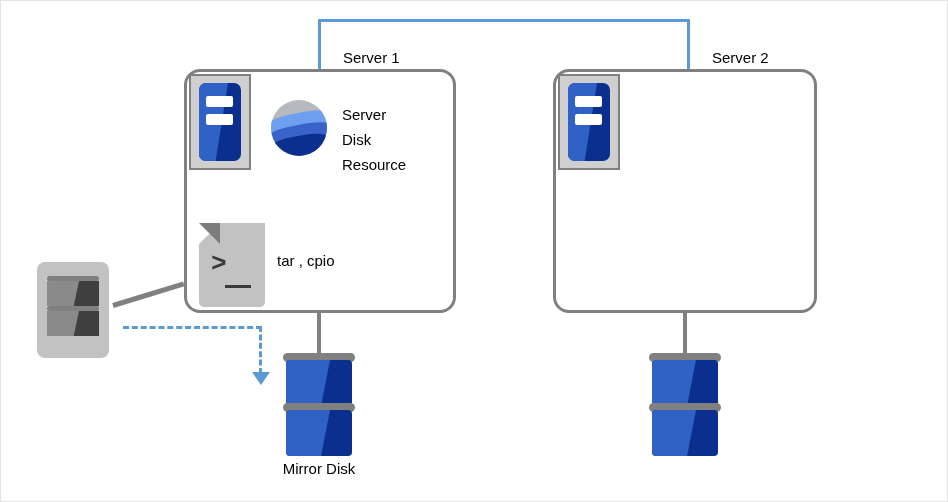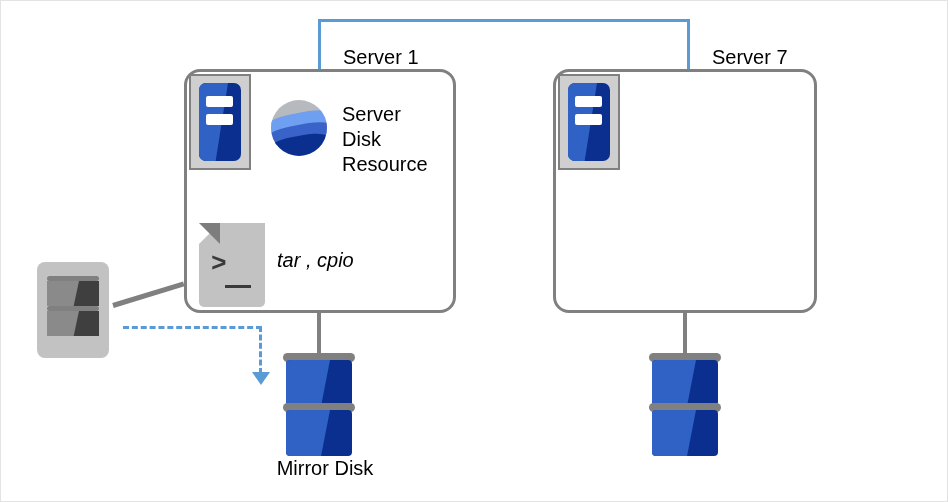--- a/index.html
+++ b/index.html
@@ -14,21 +14,21 @@
     background: #ffffff;
     border: 1px solid #e3e3e3;
     box-sizing: border-box;
     overflow: hidden;
     font-family: "Liberation Sans", sans-serif;
     color: #000000;
   }
 
   .label {
     position: absolute;
-    font-size: 20px;
+    font-size: 15px;
     line-height: 25px;
     color: #000000;
     white-space: pre-line;
   }
   .label.center { text-align: center; }
 
   
   .hb-h {
     position: absolute;
     background: #5B9BD5;
@@ -274,23 +274,23 @@
   <div class="label" style="left:341px; top:101px;">Server
 Disk
 Resource</div>
 
   <div class="script-icon" style="left:198px; top:222px;">
     <div class="fold"></div>
     <div class="fold-tri"></div>
     <div class="prompt">&gt;</div>
     <div class="cursor"></div>
   </div>
-  <div class="label" style="left:276px; top:247px;font-style:italic;">tar , cpio</div>
-
-  <div class="label" style="left:711px; top:44px;">Server 7</div>
+  <div class="label" style="left:276px; top:247px;">tar , cpio</div>
+
+  <div class="label" style="left:711px; top:44px;">Server 2</div>
 
   <div class="server-box" style="left:552px; top:68px; width:264px; height:244px;"></div>
 
   <div class="server-icon" style="left:557px; top:73px;">
     <div class="tower">
       <div class="bar b1"></div>
       <div class="bar b2"></div>
     </div>
   </div>
 
@@ -309,21 +309,21 @@
 
   <div class="gray-v" style="left:316px; top:312px; height:44px;"></div>
   <div class="gray-v" style="left:682px; top:312px; height:44px;"></div>
 
   <div class="disk" style="left:282px; top:352px; height:110px;">
     <div class="cap" style="top:0px;"></div>
     <div class="slab" style="top:7px;"></div>
     <div class="cap" style="top:50px;"></div>
     <div class="slab" style="top:57px;"></div>
   </div>
-  <div class="label center" style="left:254px; top:455px; width:140px;">Mirror Disk</div>
+  <div class="label center" style="left:248px; top:455px; width:140px;">Mirror Disk</div>
 
   <div class="disk" style="left:648px; top:352px; height:110px;">
     <div class="cap" style="top:0px;"></div>
     <div class="slab" style="top:7px;"></div>
     <div class="cap" style="top:50px;"></div>
     <div class="slab" style="top:57px;"></div>
   </div>
 
 </div>
 

